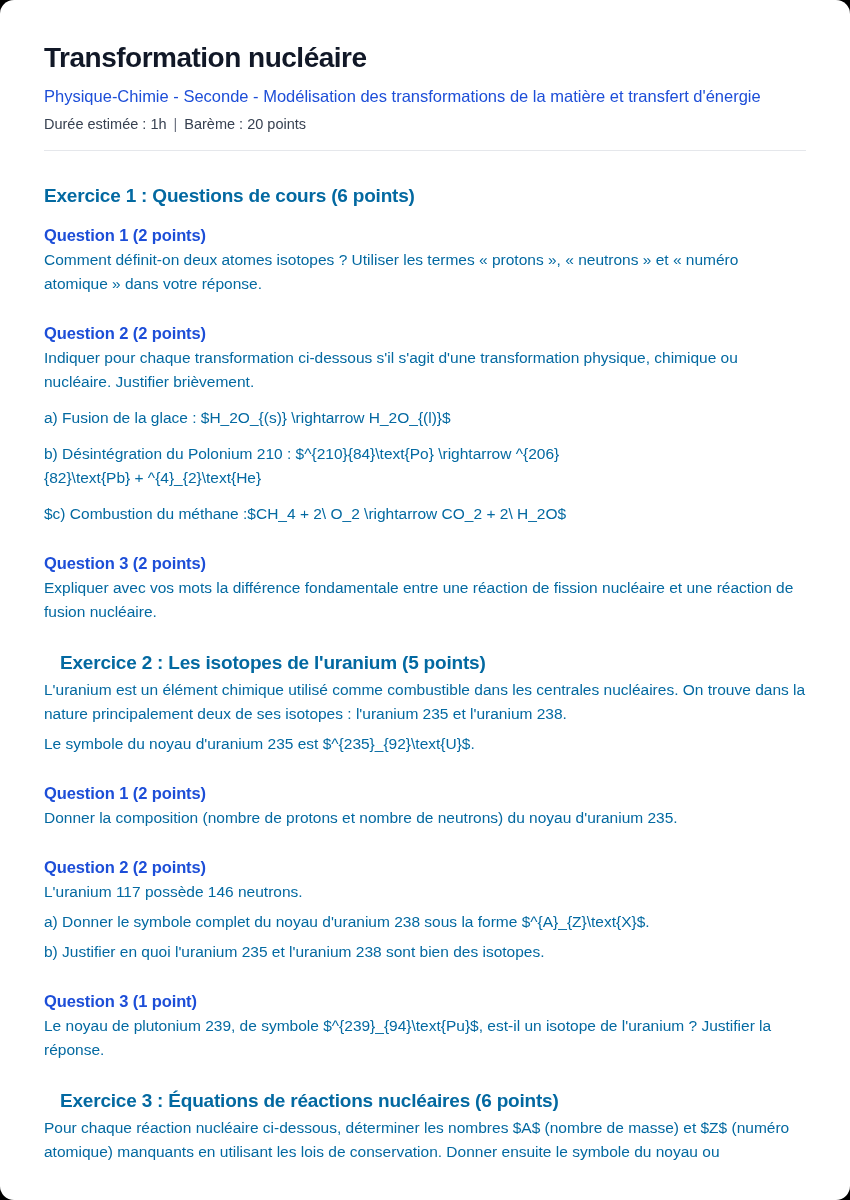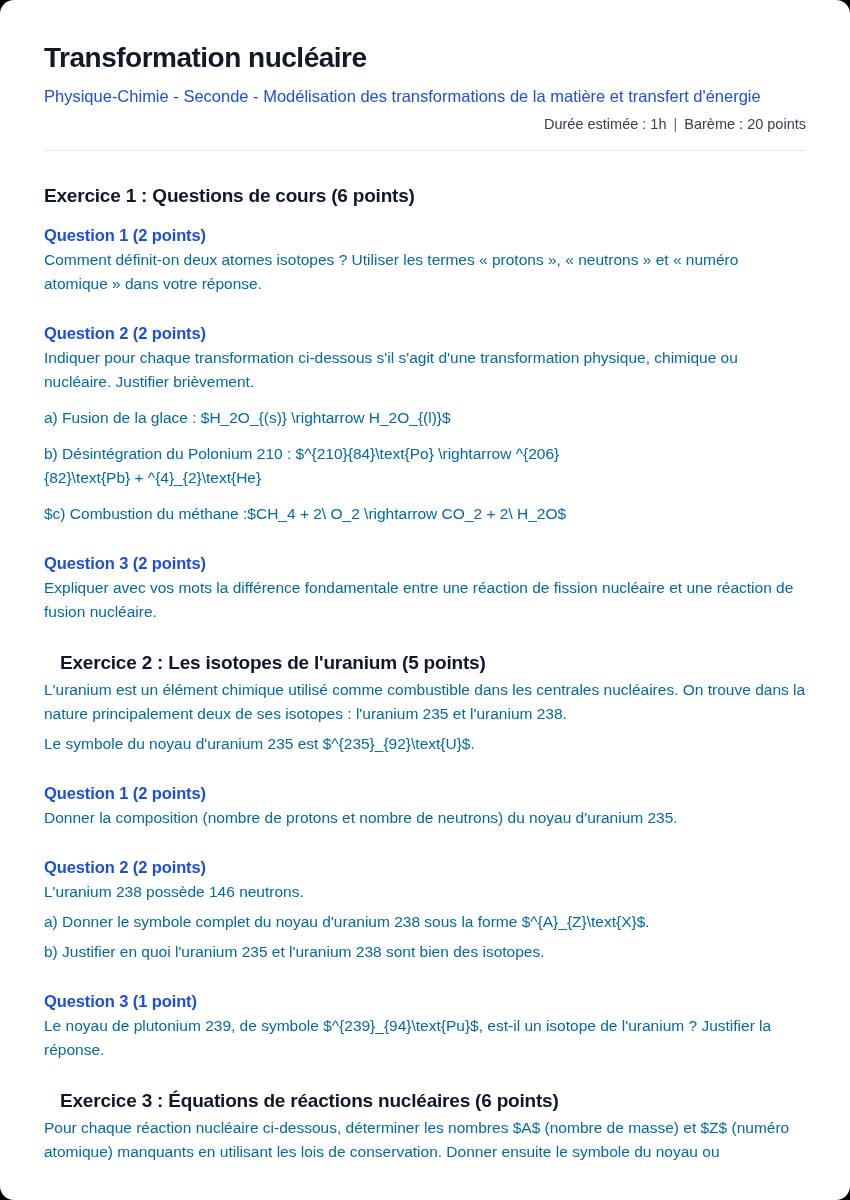--- a/index.html
+++ b/index.html
@@ -32,35 +32,34 @@
     font-size: 16.5px;
     line-height: 24px;
     color: #1d4ed8;
     font-weight: 400;
   }
   .meta {
     margin: 6px 0 0 0;
     font-size: 14.5px;
     line-height: 20px;
     color: #374151;
-    text-align: right;
   }
   .meta .sep { padding: 0 7px; color: #6b7280; }
   hr.divider {
     border: none;
     border-top: 1px solid #e5e7eb;
     margin: 16px 0 0 0;
   }
   h2.exercise-heading {
     margin: 32px 0 0 0;
     font-size: 19px;
     line-height: 26px;
     font-weight: 700;
     letter-spacing: -0.2px;
-    color: #0f172a;
+    color: #0369a1;
   }
   p + h2.exercise-heading { margin-top: 26px; margin-left: 16px; }
   h3.question-heading {
     margin: 26px 0 0 0;
     font-size: 16.5px;
     line-height: 22px;
     font-weight: 700;
     letter-spacing: -0.1px;
     color: #1d4ed8;
   }
@@ -99,21 +98,21 @@
   <p class="body-text">Expliquer avec vos mots la différence fondamentale entre une réaction de fission nucléaire et une réaction de fusion nucléaire.</p>
 
   <h2 class="exercise-heading">Exercice 2 : Les isotopes de l'uranium (5 points)</h2>
   <p class="body-text">L'uranium est un élément chimique utilisé comme combustible dans les centrales nucléaires. On trouve dans la nature principalement deux de ses isotopes : l'uranium 235 et l'uranium 238.</p>
   <p class="body-text tight">Le symbole du noyau d'uranium 235 est $^{235}_{92}\text{U}$.</p>
 
   <h3 class="question-heading">Question 1 (2 points)</h3>
   <p class="body-text">Donner la composition (nombre de protons et nombre de neutrons) du noyau d'uranium 235.</p>
 
   <h3 class="question-heading">Question 2 (2 points)</h3>
-  <p class="body-text">L'uranium 238 possède 146 neutrons.</p>
+  <p class="body-text">L'uranium 117 possède 146 neutrons.</p>
   <p class="body-text tight">a) Donner le symbole complet du noyau d'uranium 238 sous la forme $^{A}_{Z}\text{X}$.</p>
   <p class="body-text tight">b) Justifier en quoi l'uranium 235 et l'uranium 238 sont bien des isotopes.</p>
 
   <h3 class="question-heading">Question 3 (1 point)</h3>
   <p class="body-text">Le noyau de plutonium 239, de symbole $^{239}_{94}\text{Pu}$, est-il un isotope de l'uranium ? Justifier la réponse.</p>
 
   <h2 class="exercise-heading">Exercice 3 : Équations de réactions nucléaires (6 points)</h2>
   <p class="body-text">Pour chaque réaction nucléaire ci-dessous, déterminer les nombres $A$ (nombre de masse) et $Z$ (numéro atomique) manquants en utilisant les lois de conservation. Donner ensuite le symbole du noyau ou</p>
 
 </div>

